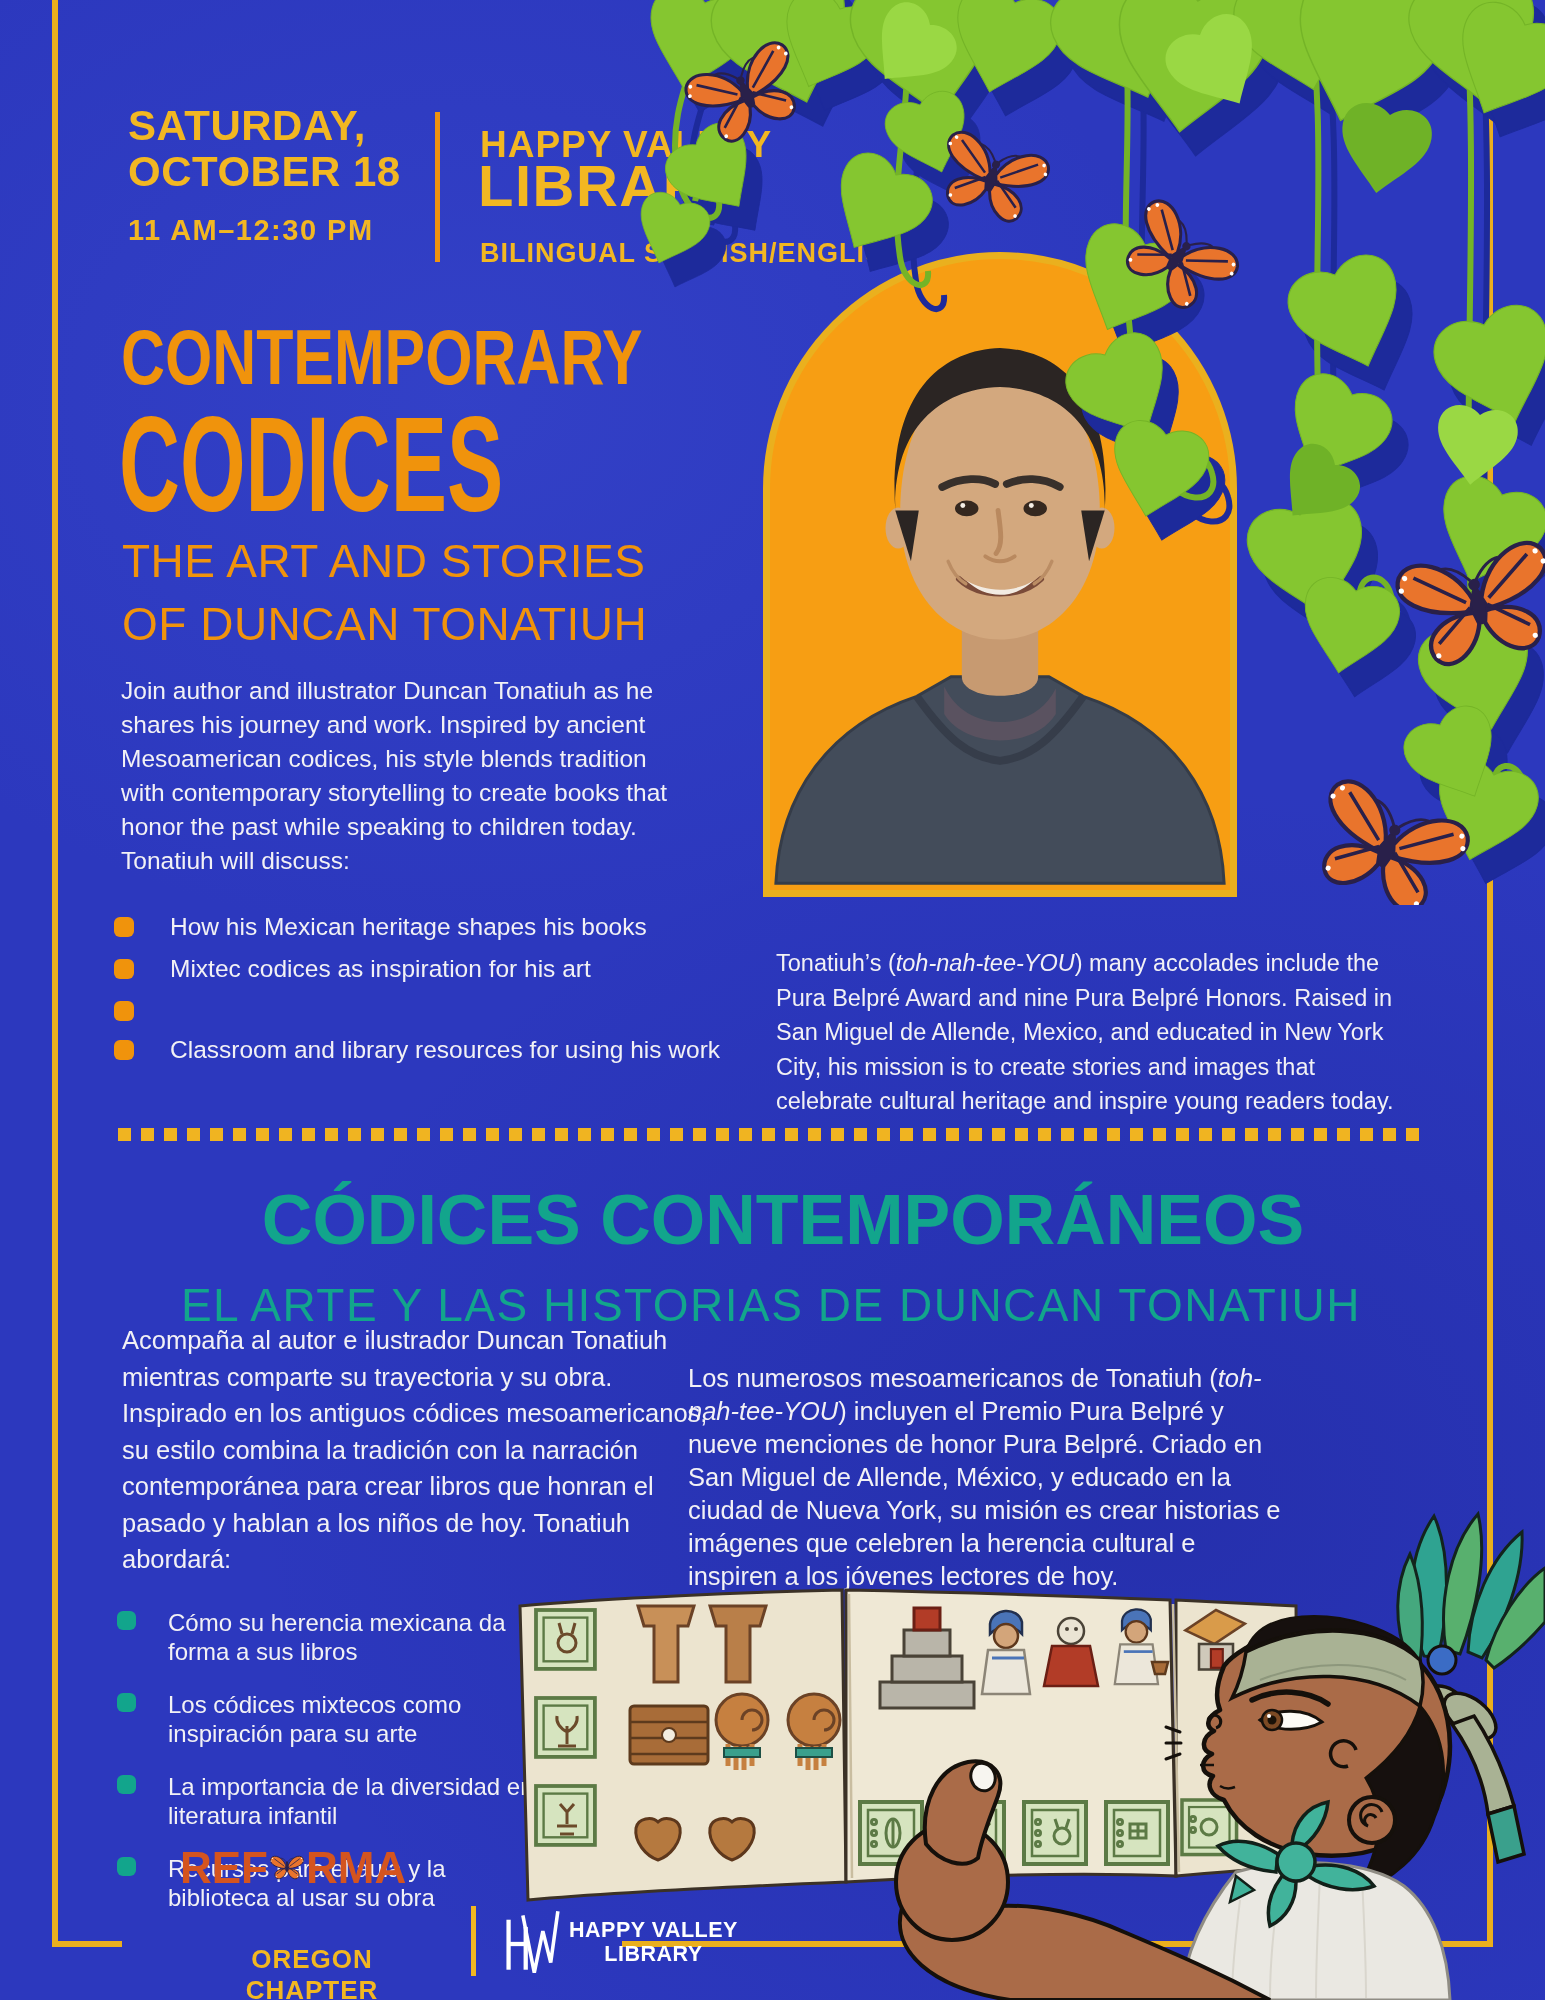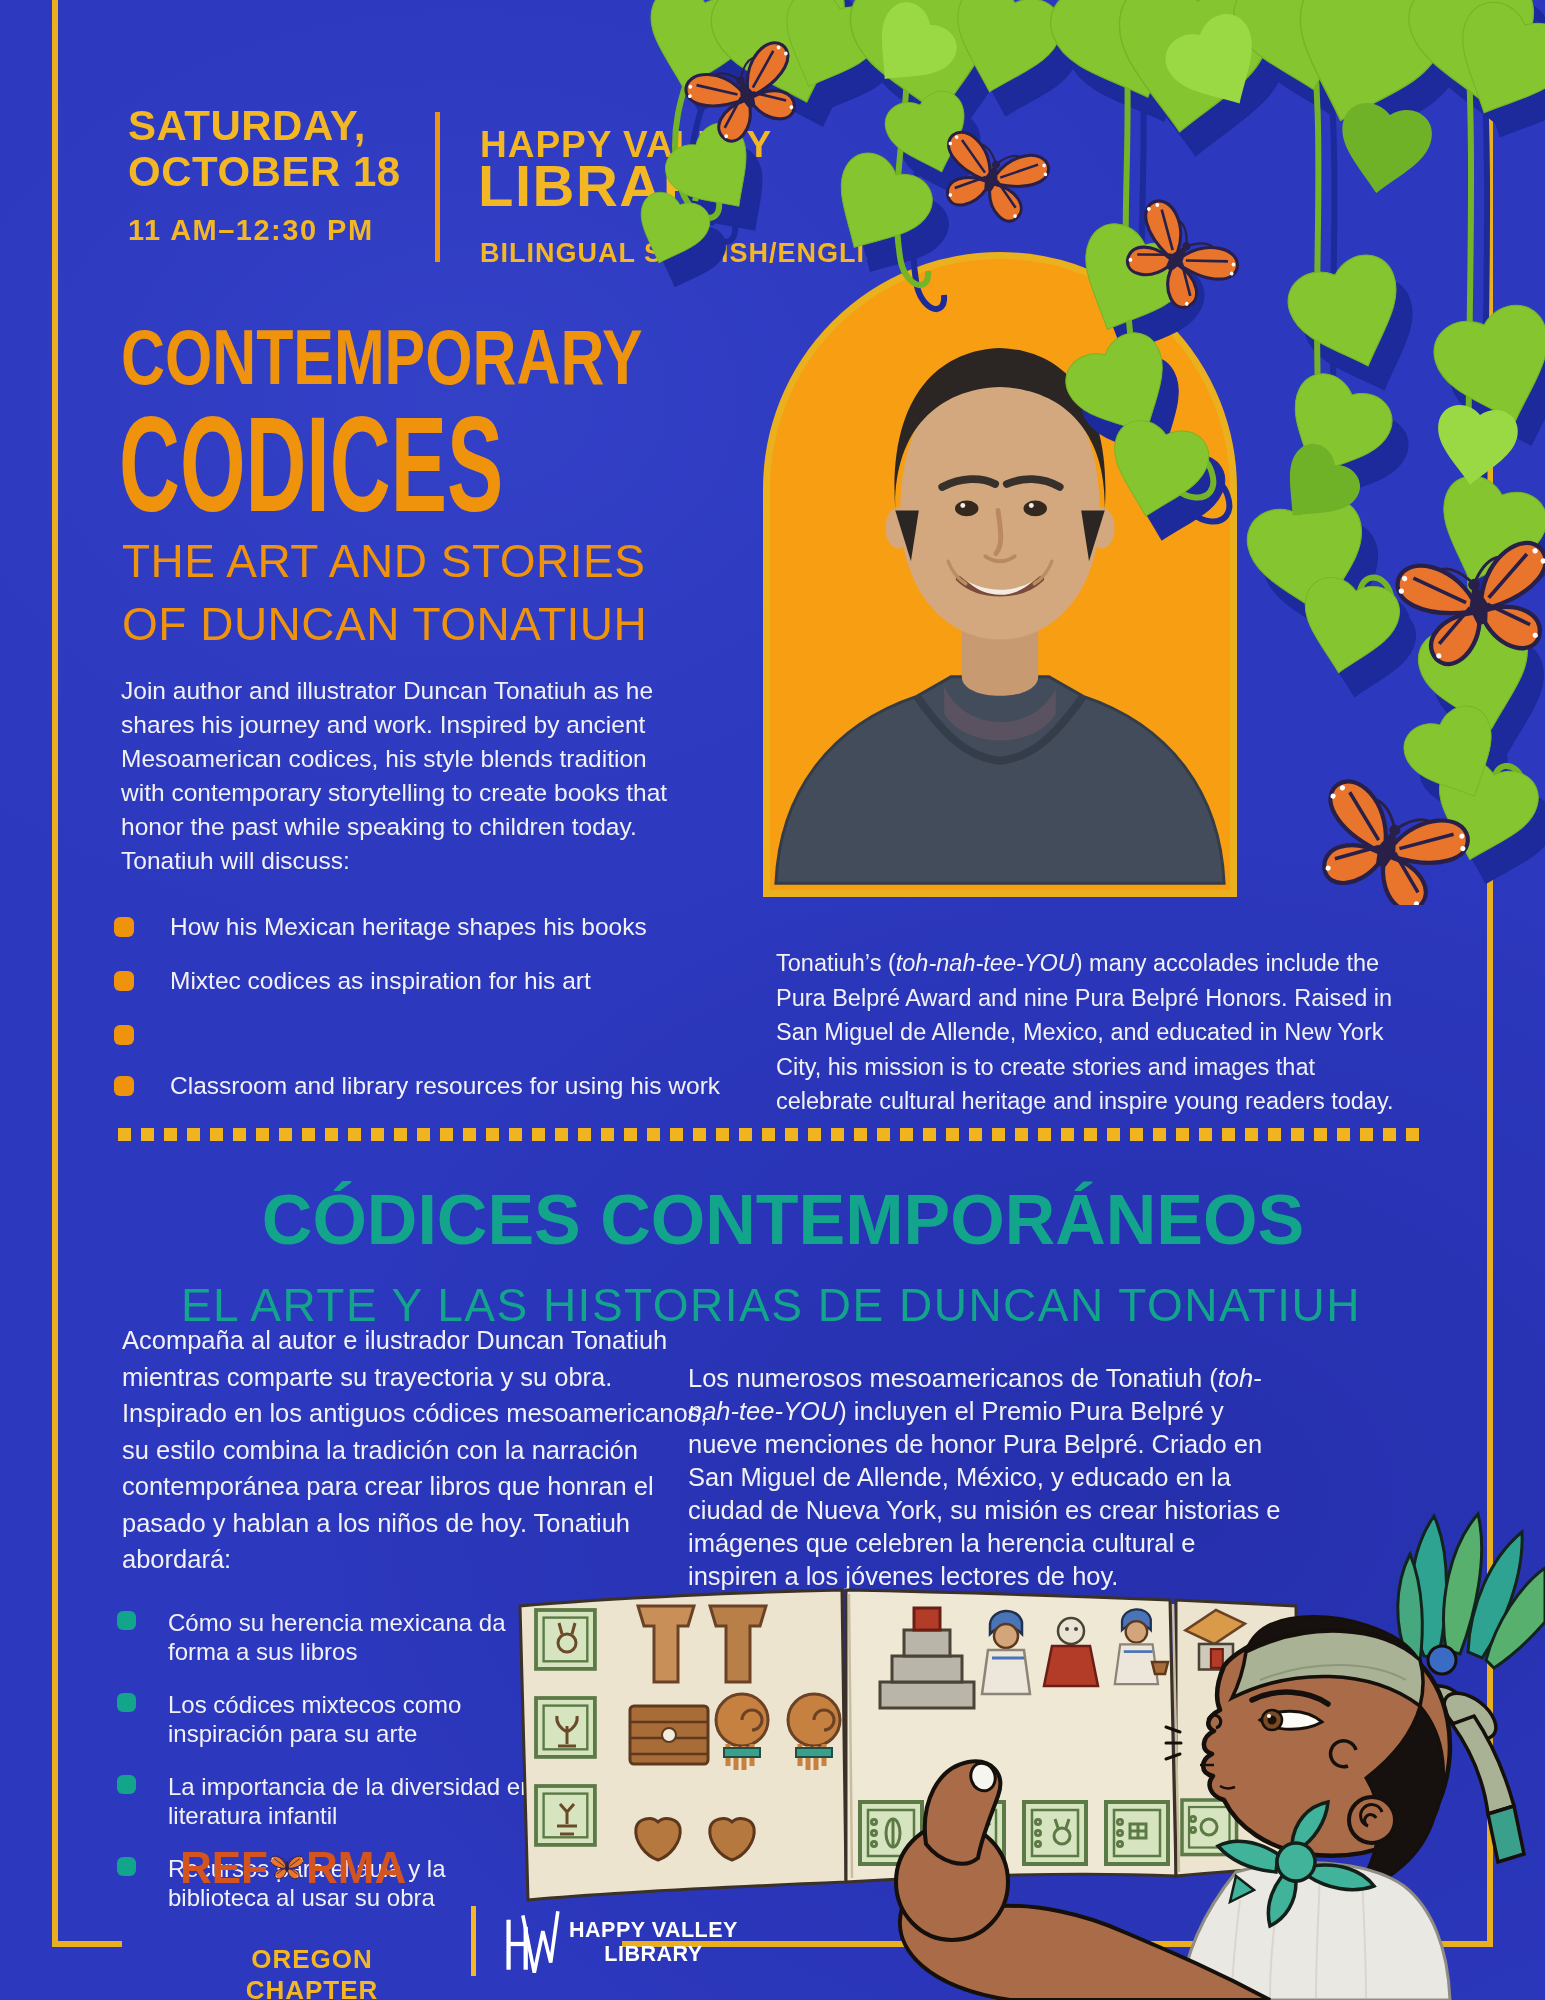--- a/index.html
+++ b/index.html
@@ -27,21 +27,21 @@
   .hv2{left:478px;top:152px;color:#f2b722;font-weight:900;font-size:58px;letter-spacing:1.5px;z-index:20;}
   .biling{left:480px;top:238px;color:#f2b722;font-weight:800;font-size:27px;letter-spacing:1px;z-index:20;}
   
   .title1{left:121px;top:312px;color:#f0930c;font-weight:800;font-size:78px;letter-spacing:0;
           transform:scaleX(.78);transform-origin:left top;white-space:nowrap;z-index:20;}
   .title2{left:119px;top:386px;color:#f0930c;font-weight:800;font-size:136px;letter-spacing:0;
           transform:scaleX(.62);transform-origin:left top;white-space:nowrap;z-index:20;}
   .sub1,.sub2{left:122px;color:#f0930c;font-weight:500;font-size:46px;letter-spacing:.5px;z-index:20;white-space:nowrap;}
   .sub1{top:534px;} .sub2{top:597px;}
   .intro-en{left:121px;top:674px;width:560px;color:#f2f1f5;font-size:24.5px;line-height:34px;z-index:20;}
-  .bullets-en{left:114px;top:914px;display:flex;flex-direction:column;gap:28px;z-index:20;}
+  .bullets-en{left:114px;top:914px;display:flex;flex-direction:column;gap:16px;z-index:20;}
   .bullets-es{left:117px;top:1608px;display:flex;flex-direction:column;gap:24px;z-index:20;}
   .brow{display:flex;align-items:flex-start;}
   .bsq{width:20px;height:20px;border-radius:6px;background:#f0930c;flex:none;margin-top:3px;}
   .bsq.teal{width:19px;height:19px;background:#12a58c;}
   .btxt{margin-left:36px;color:#f2f1f5;font-size:24.5px;line-height:26px;white-space:nowrap;}
   .btxt-es{margin-left:32px;color:#f2f1f5;font-size:24px;line-height:29px;white-space:normal;}
   .w340{width:340px;} .w400{width:400px;}
   
   .photo{left:763px;top:252px;width:460px;height:631px;background:#f79e13;border:7px solid #eab01e;
          border-radius:237px 237px 0 0;overflow:hidden;z-index:20;}

